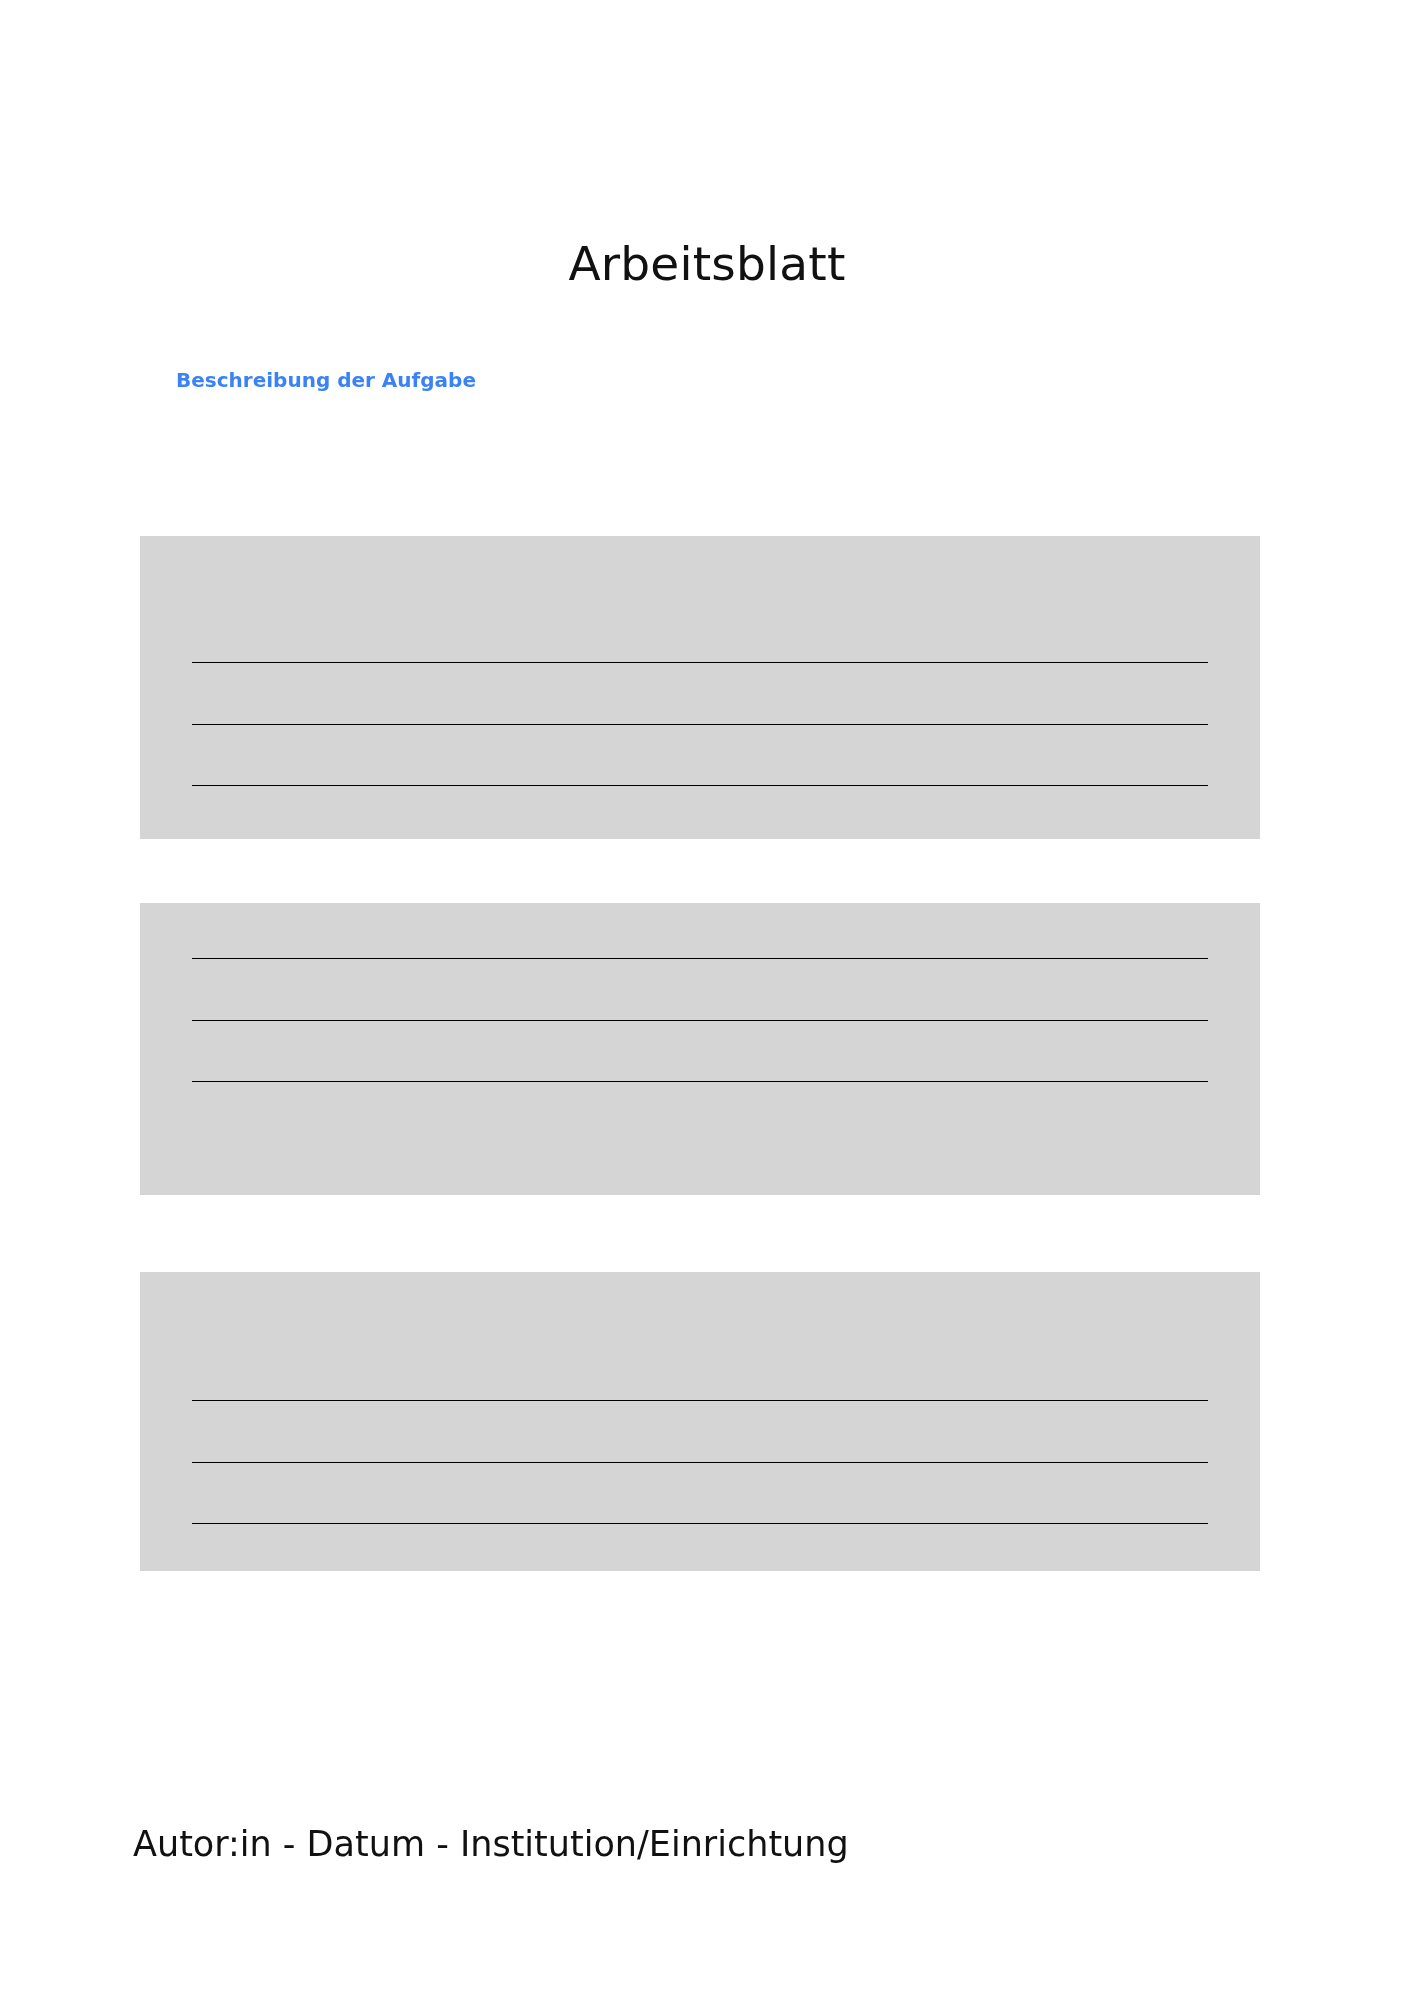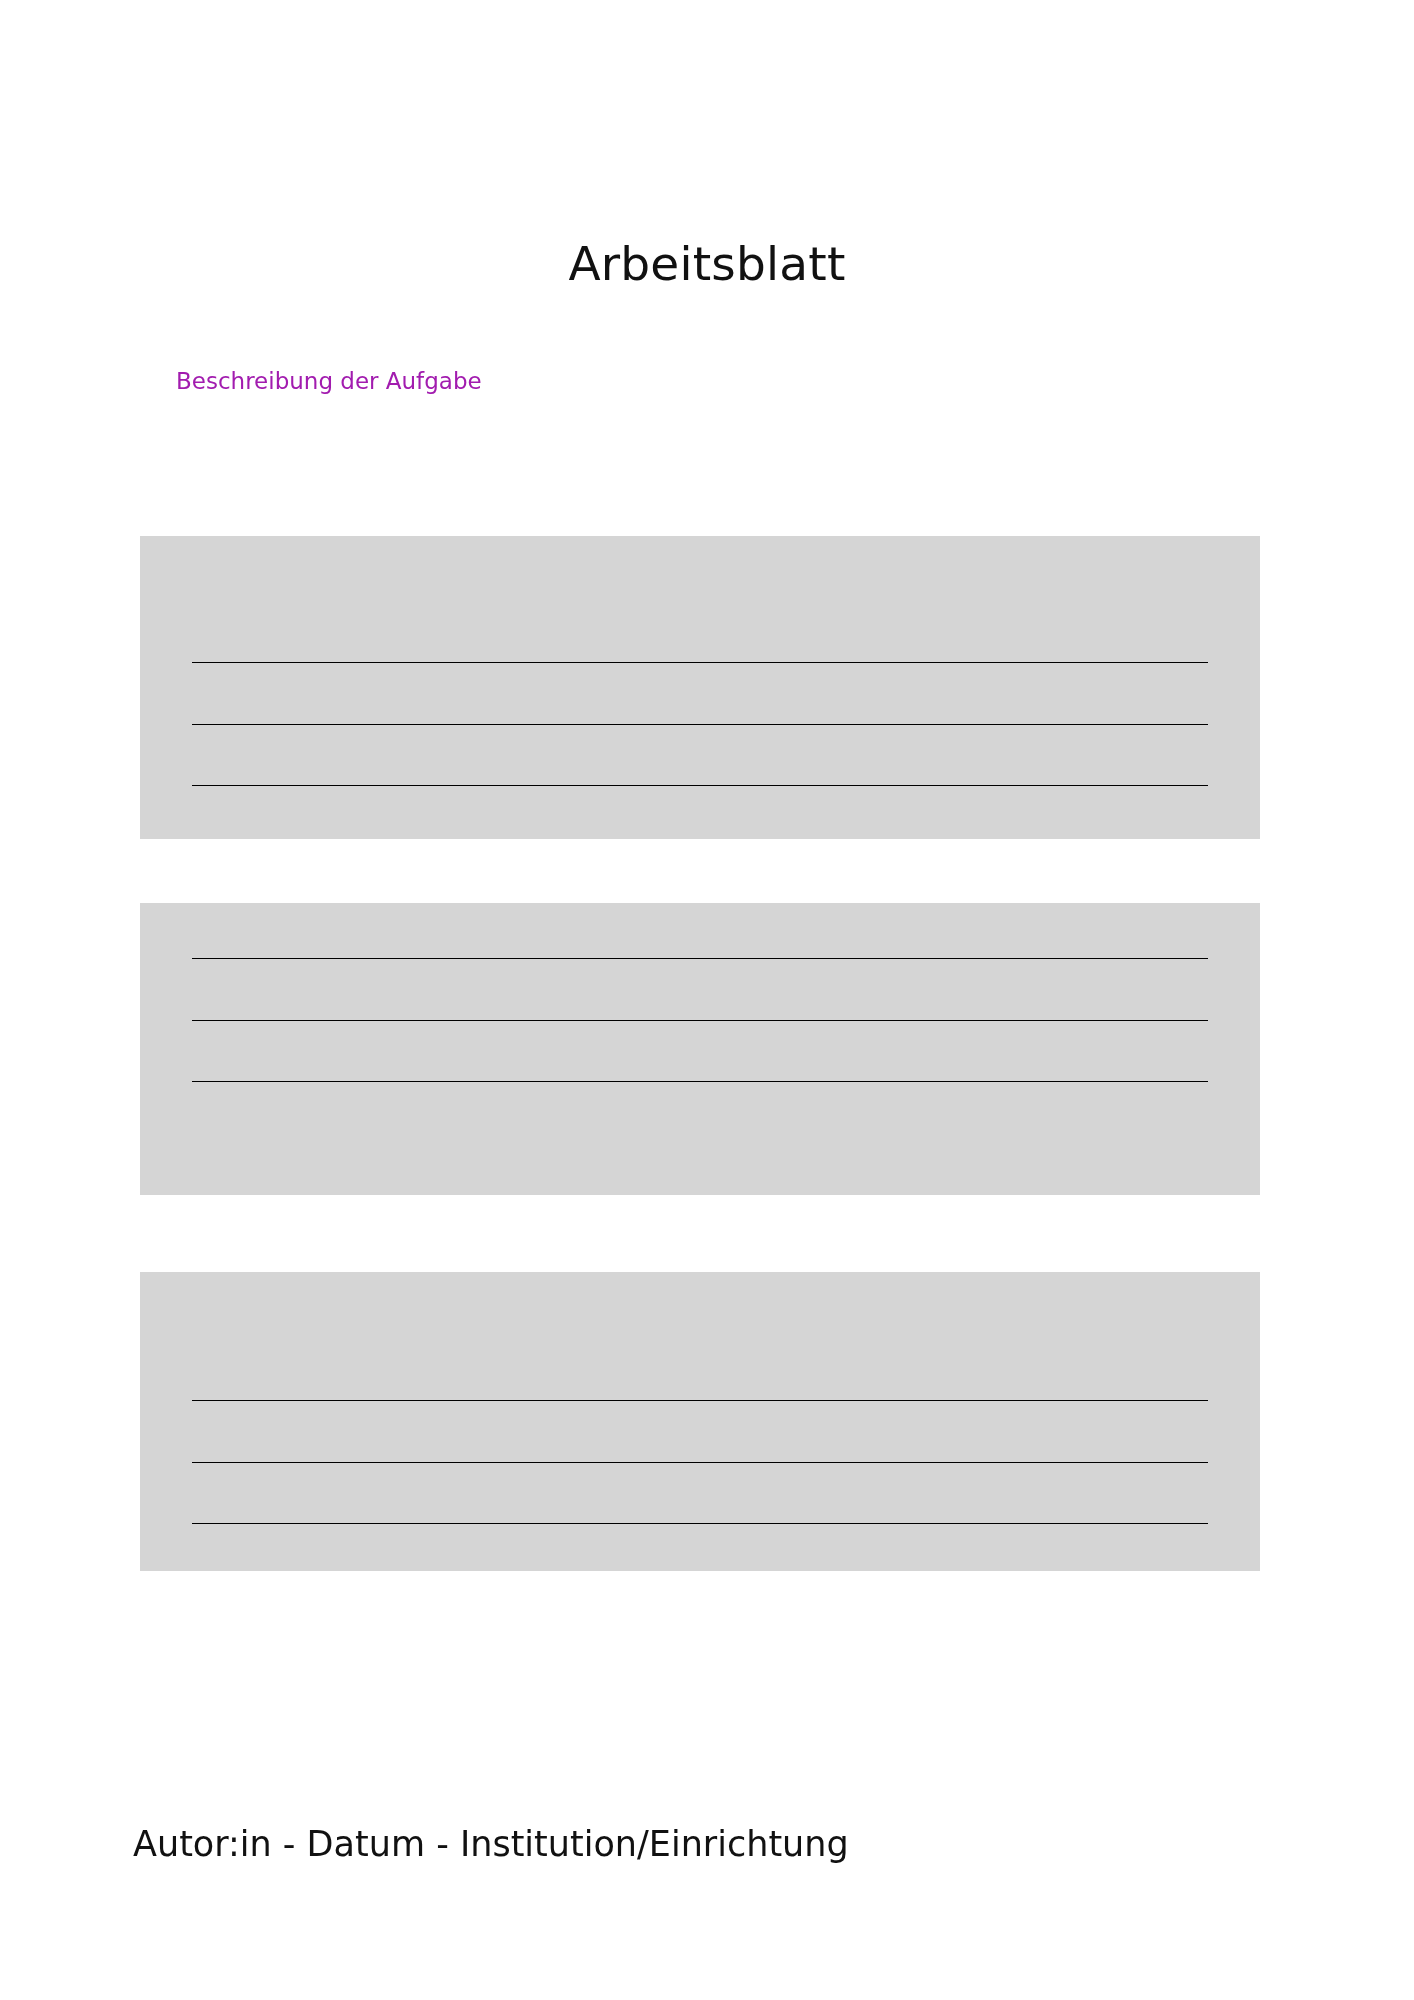--- a/index.html
+++ b/index.html
@@ -34,23 +34,23 @@
     letter-spacing: 0.2px;
     color: #111111;
     line-height: 1.1;
     margin-top: 20px;
   }
 
   .task-description {
     position: absolute;
     top: 368px;
     left: 176px;
-    font-size: 23px;
-    font-weight: 400;
-    color: #a21caf;
+    font-size: 20px;
+    font-weight: 700;
+    color: #3b82f6;
     line-height: 1.2;
   }
 
   .answer-block {
     position: absolute;
     left: 140px;
     width: 1120px;
     background: #d5d5d5;
     box-sizing: border-box;
   }

